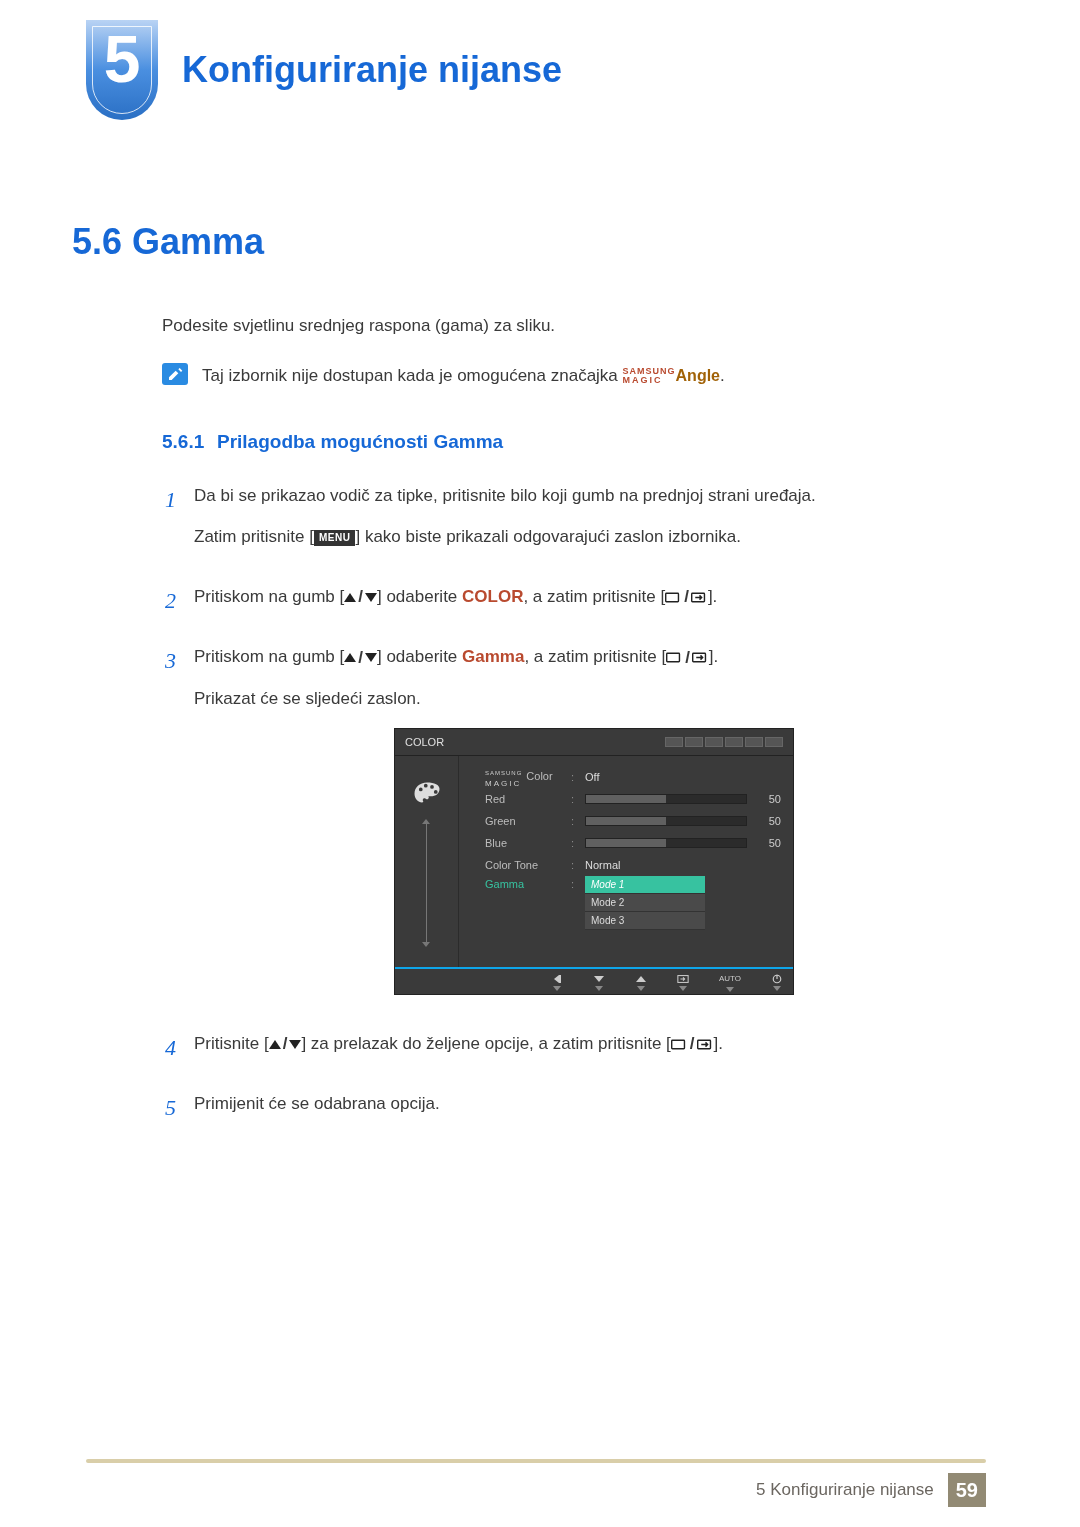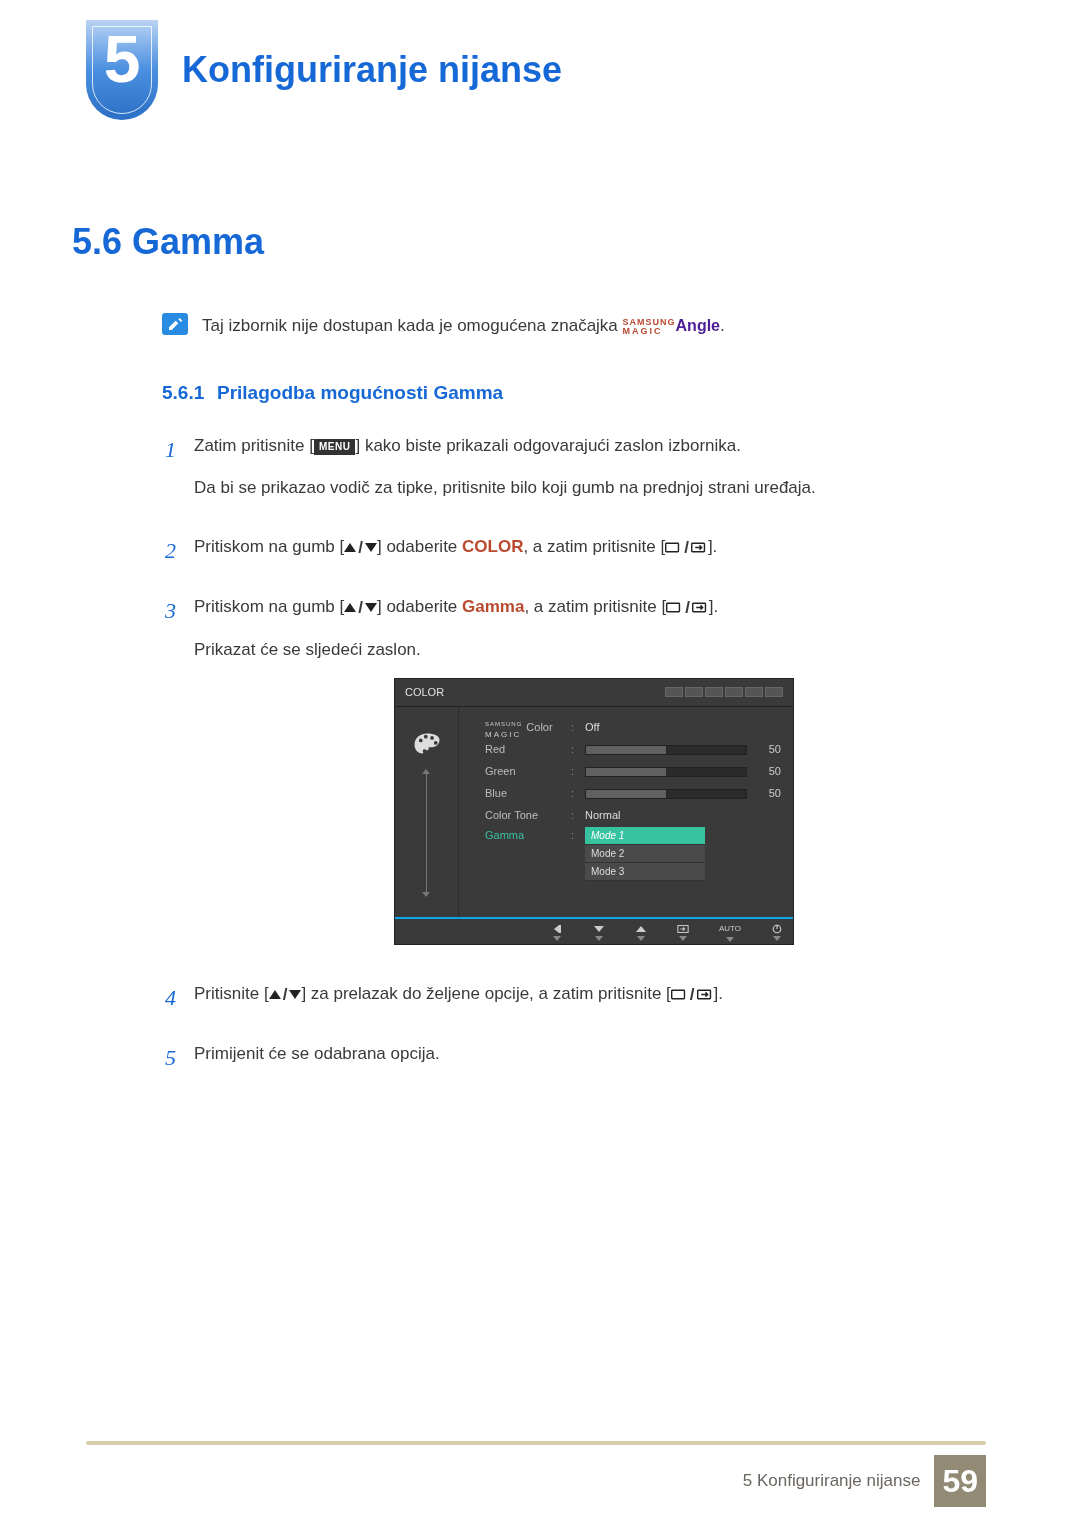--- a/index.html
+++ b/index.html
@@ -103,21 +103,21 @@
   .note-text .magic-small {
     font-size: 9px;
     color: #b94a2f;
     font-weight: bold;
     letter-spacing: 1px;
     line-height: 1;
     display: inline-block;
     vertical-align: top;
   }
   .note-text .magic-angle {
-    color: #4c1d95;
+    color: #a16207;
     font-weight: bold;
     font-size: 16px;
   }
 
   
   .subsection-row {
     margin-left: 76px;
     margin-bottom: 26px;
   }
   .subsection-num {
@@ -335,21 +335,21 @@
     gap: 0;
   }
   .foot-text {
     color: #6b6660;
     font-size: 17px;
     padding-right: 14px;
   }
   .foot-num {
     background: #928a74;
     color: #fff;
-    font-size: 32px;
+    font-size: 20px;
     font-weight: bold;
     padding: 2px 8px;
   }
 </style>
 </head>
 <body>
 
 <div class="page">
 
   <div class="chapter-header">
@@ -357,20 +357,21 @@
       <div class="chapter-tab-num">5</div>
     </div>
     <div class="chapter-title">Konfiguriranje nijanse</div>
   </div>
 
   <div class="section-row">
     <div class="section-num">5.6</div>
     <div class="section-title">Gamma</div>
   </div>
 
+  <p class="intro">Podesite svjetlinu srednjeg raspona (gama) za sliku.</p>
 
   <div class="note-row">
     <div class="note-icon">
       <svg viewBox="0 0 24 24">
           <path fill="#fff" d="M3 17l10-10 4 4L7 21H3v-4zm14-12l2-2 4 4-2 2-4-4z"></path>
         </svg>
     </div>
     <div class="note-text">
       <span>Taj izbornik nije dostupan kada je omogućena značajka </span>
       <span style="display:inline-block;line-height:1;vertical-align:middle;">
@@ -383,24 +384,24 @@
   <div class="subsection-row">
     <span class="subsection-num">5.6.1</span>
     <span class="subsection-title">Prilagodba mogućnosti Gamma</span>
   </div>
 
   <div class="steps">
 
     <div class="step">
       <div class="step-num">1</div>
       <div class="step-body">
+        <p>Da bi se prikazao vodič za tipke, pritisnite bilo koji gumb na prednjoj strani uređaja.</p>
         <p>
           <span>Zatim pritisnite [</span><span class="menu-key">MENU</span><span>] kako biste prikazali odgovarajući zaslon izbornika.</span>
         </p>
-        <p>Da bi se prikazao vodič za tipke, pritisnite bilo koji gumb na prednjoj strani uređaja.</p>
       </div>
     </div>
 
     <div class="step">
       <div class="step-num">2</div>
       <div class="step-body">
         <p>
           <span>Pritiskom na gumb [</span><span class="tri-ud">
               <span class="tri-up"></span>
               <span class="slash">/</span>

